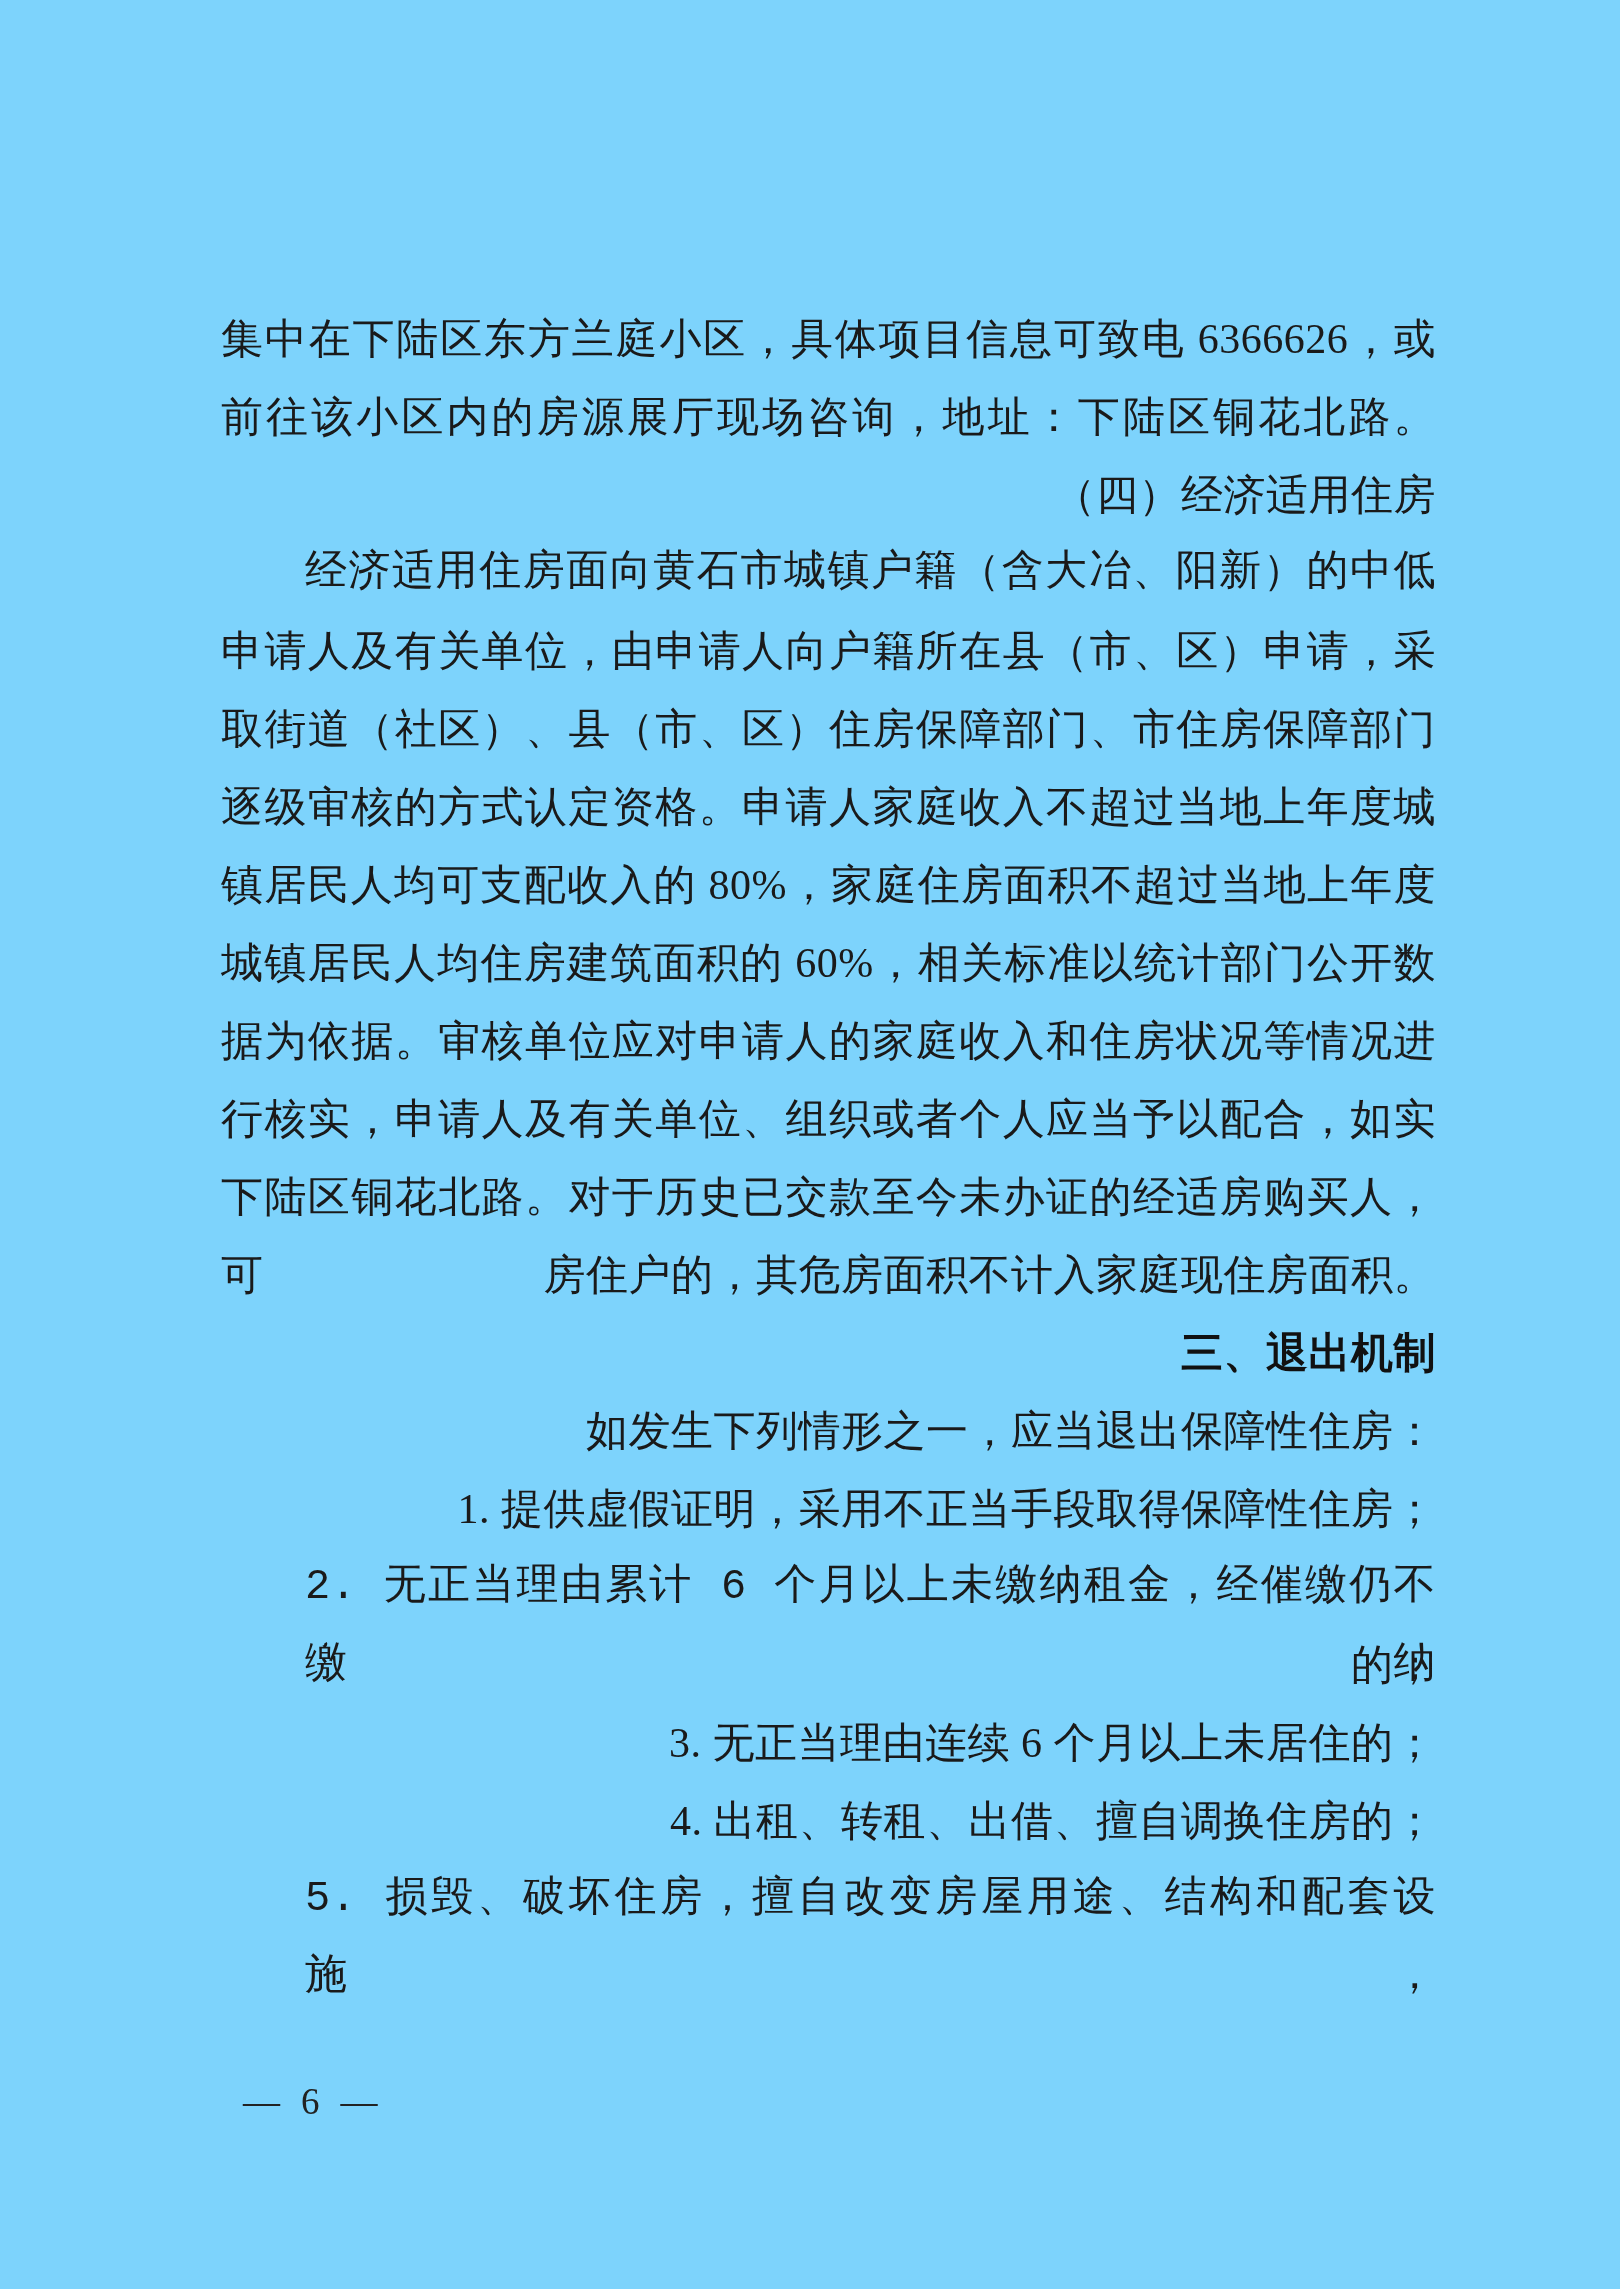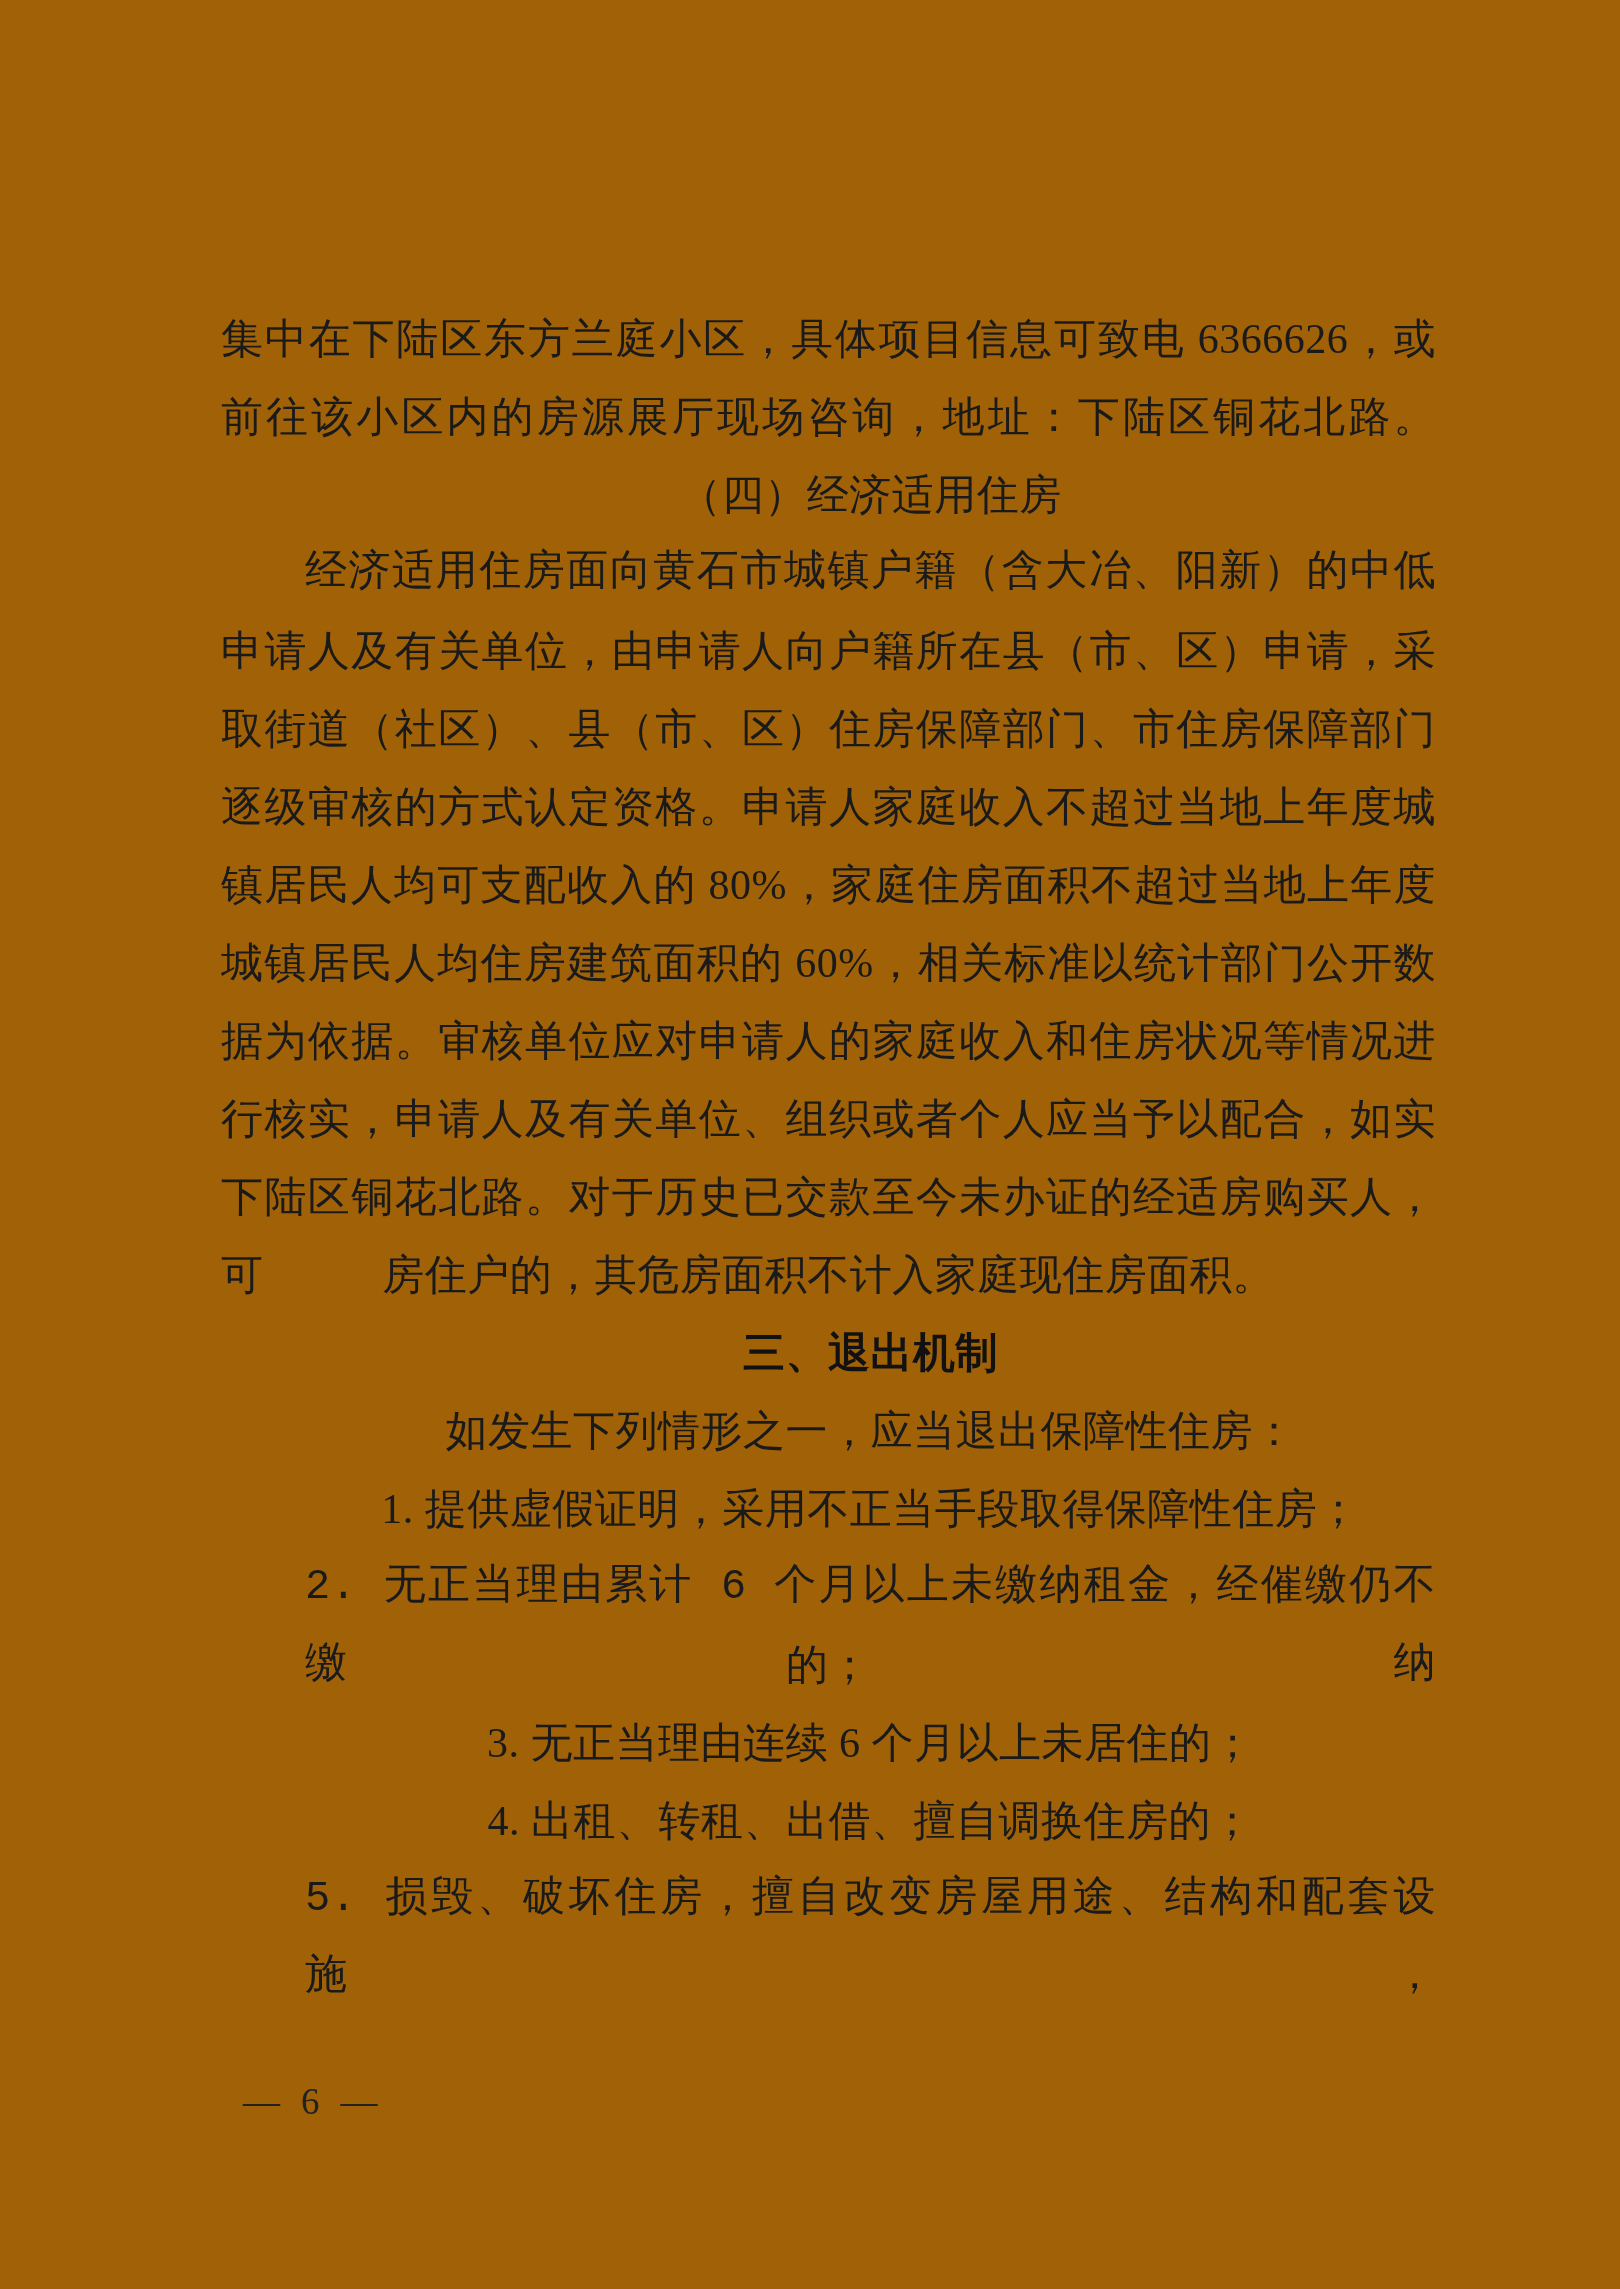--- a/index.html
+++ b/index.html
@@ -4,38 +4,38 @@
 <style>
   html, body {
     margin: 0;
     padding: 0;
     background: #ffffff;
   }
   .page {
     position: relative;
     width: 1620px;
     height: 2290px;
-    background: #a16207;
+    background: #7dd3fc;
     overflow: hidden;
     font-family: "Liberation Serif", "DejaVu Serif", serif;
     color: #1a1a1a;
   }
   .content {
     position: absolute;
     left: 221px;
     top: 300px;
     width: 1215px;
   }
   .line {
     height: 78px;
     line-height: 78px;
     font-size: 42px;
     white-space: nowrap;
     letter-spacing: 0.5px;
-    text-align: center;
+    text-align: right;
   }
   
   .line.jfull {
     white-space: normal;
     text-align: justify;
     text-align-last: justify;
     text-justify: inter-character;
   }
   
   .line.indent {

